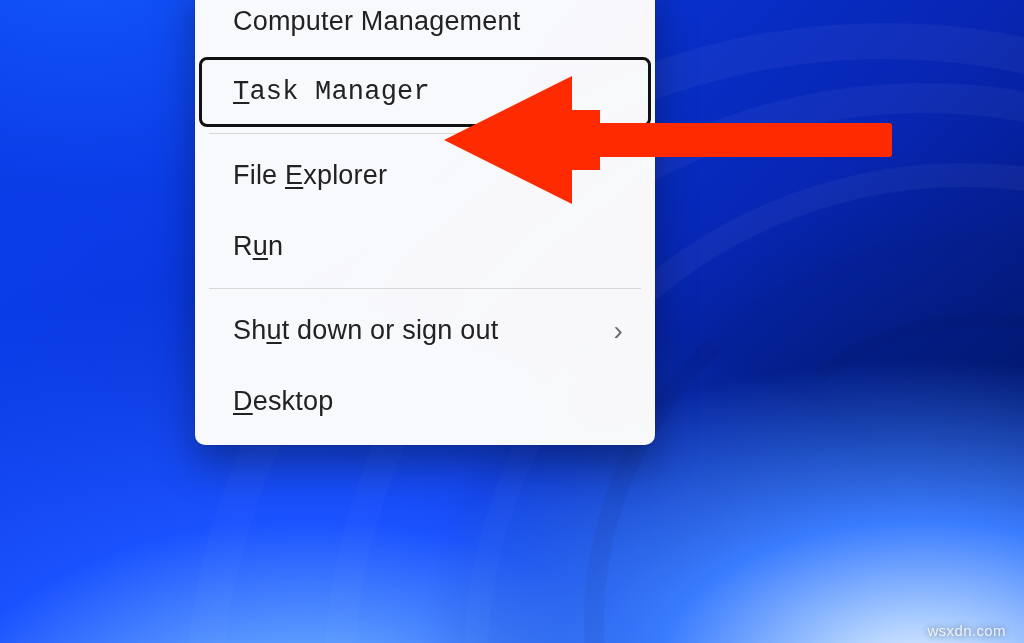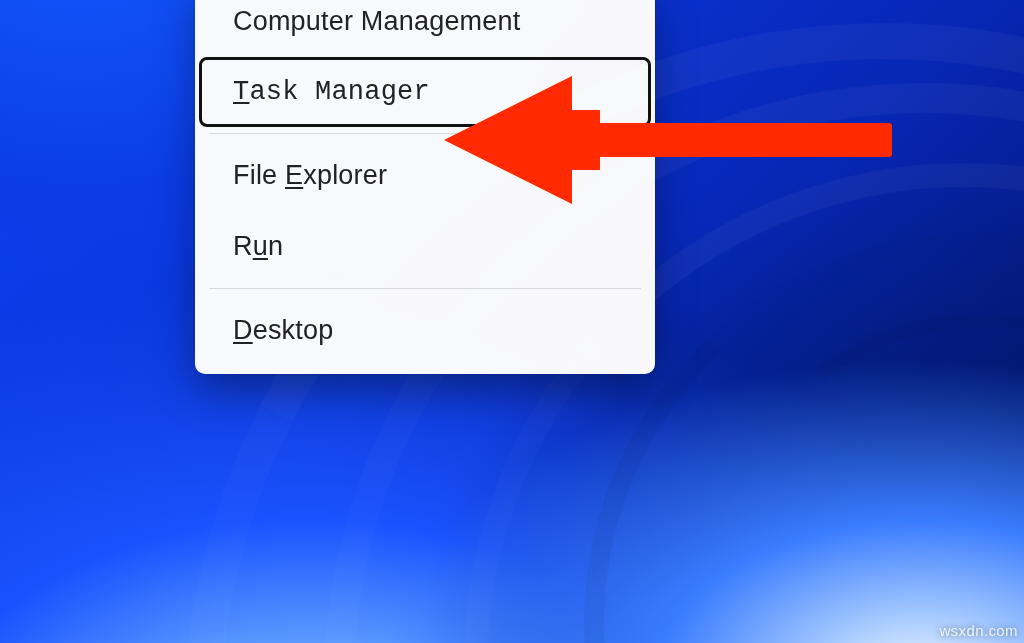--- a/index.html
+++ b/index.html
@@ -60,21 +60,21 @@
   margin: 6px 10px;
 }
 .mn { text-decoration: underline; text-underline-offset: 3px; }
 .chevron { color: #6a6a6a; font-size: 28px; line-height: 1; }
 
 
 .arrow { position: absolute; left: 440px; top: 70px; width: 460px; height: 140px; }
 .arrow svg { width: 100%; height: 100%; display: block; }
 
 .watermark {
-  position: absolute; right: 6px; bottom: 4px;
+  position: absolute; right: 18px; bottom: 4px;
   color: rgba(255,255,255,.82); font-size: 15px; letter-spacing:.4px;
   text-shadow: 0 0 6px rgba(0,0,0,.5);
 }
 </style>
 </head>
 <body>
 
 <div class="wallpaper">
   <div class="swirl s6"></div>
   <div class="swirl s7"></div>
@@ -95,20 +95,24 @@
       </li>
       <hr class="sep">
       <li class="item">
         <span><span>File </span><span class="mn">E</span><span>xplorer</span></span>
       </li>
       <li class="item">
         <span><span>R</span><span class="mn">u</span><span>n</span></span>
       </li>
       <hr class="sep">
       <li class="item">
+        <span><span>Sh</span><span class="mn">u</span><span>t down or sign out</span></span>
+        <span class="chevron">›</span>
+      </li>
+      <li class="item">
         <span><span></span><span class="mn">D</span><span>esktop</span></span>
       </li>
     </ul>
 </div>
 
 <div class="arrow">
   <svg viewBox="0 0 460 140">
     <defs></defs>
     <g id="arrow-g" fill="#ff2a00">
       <rect x="112" y="53" width="340" height="34" rx="3"></rect>

